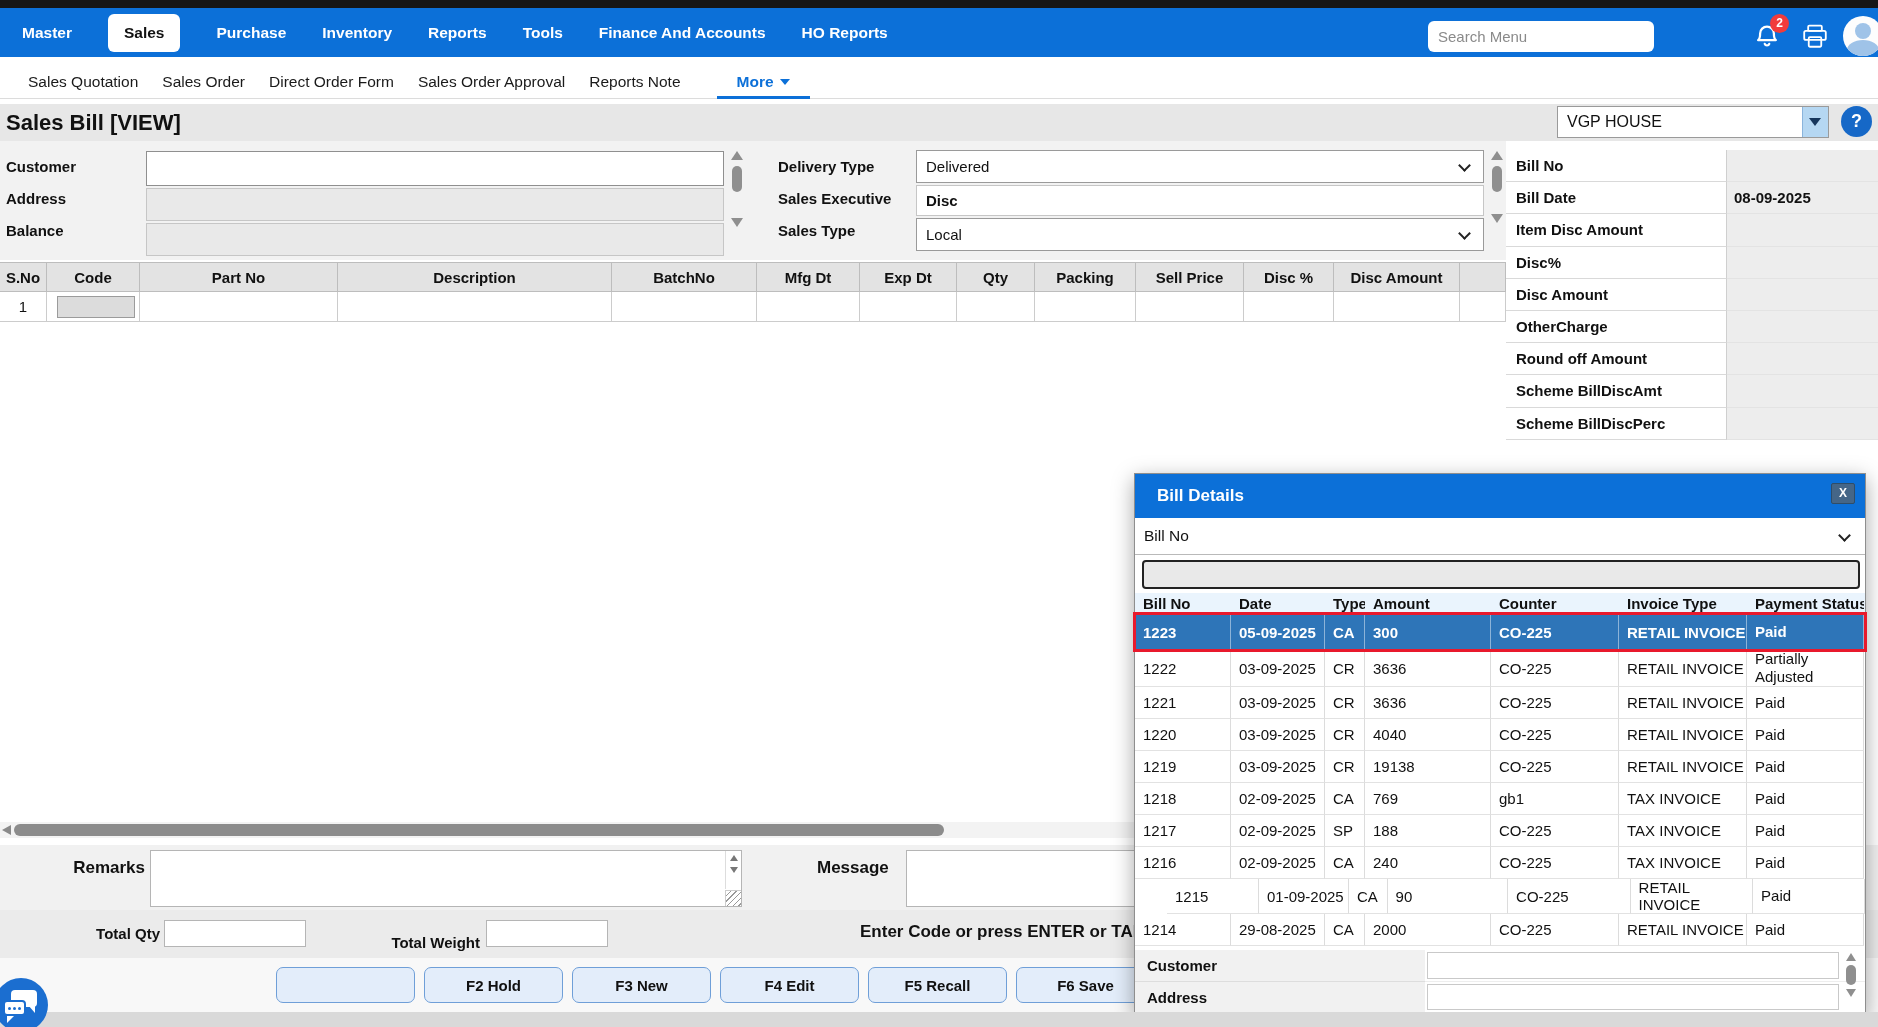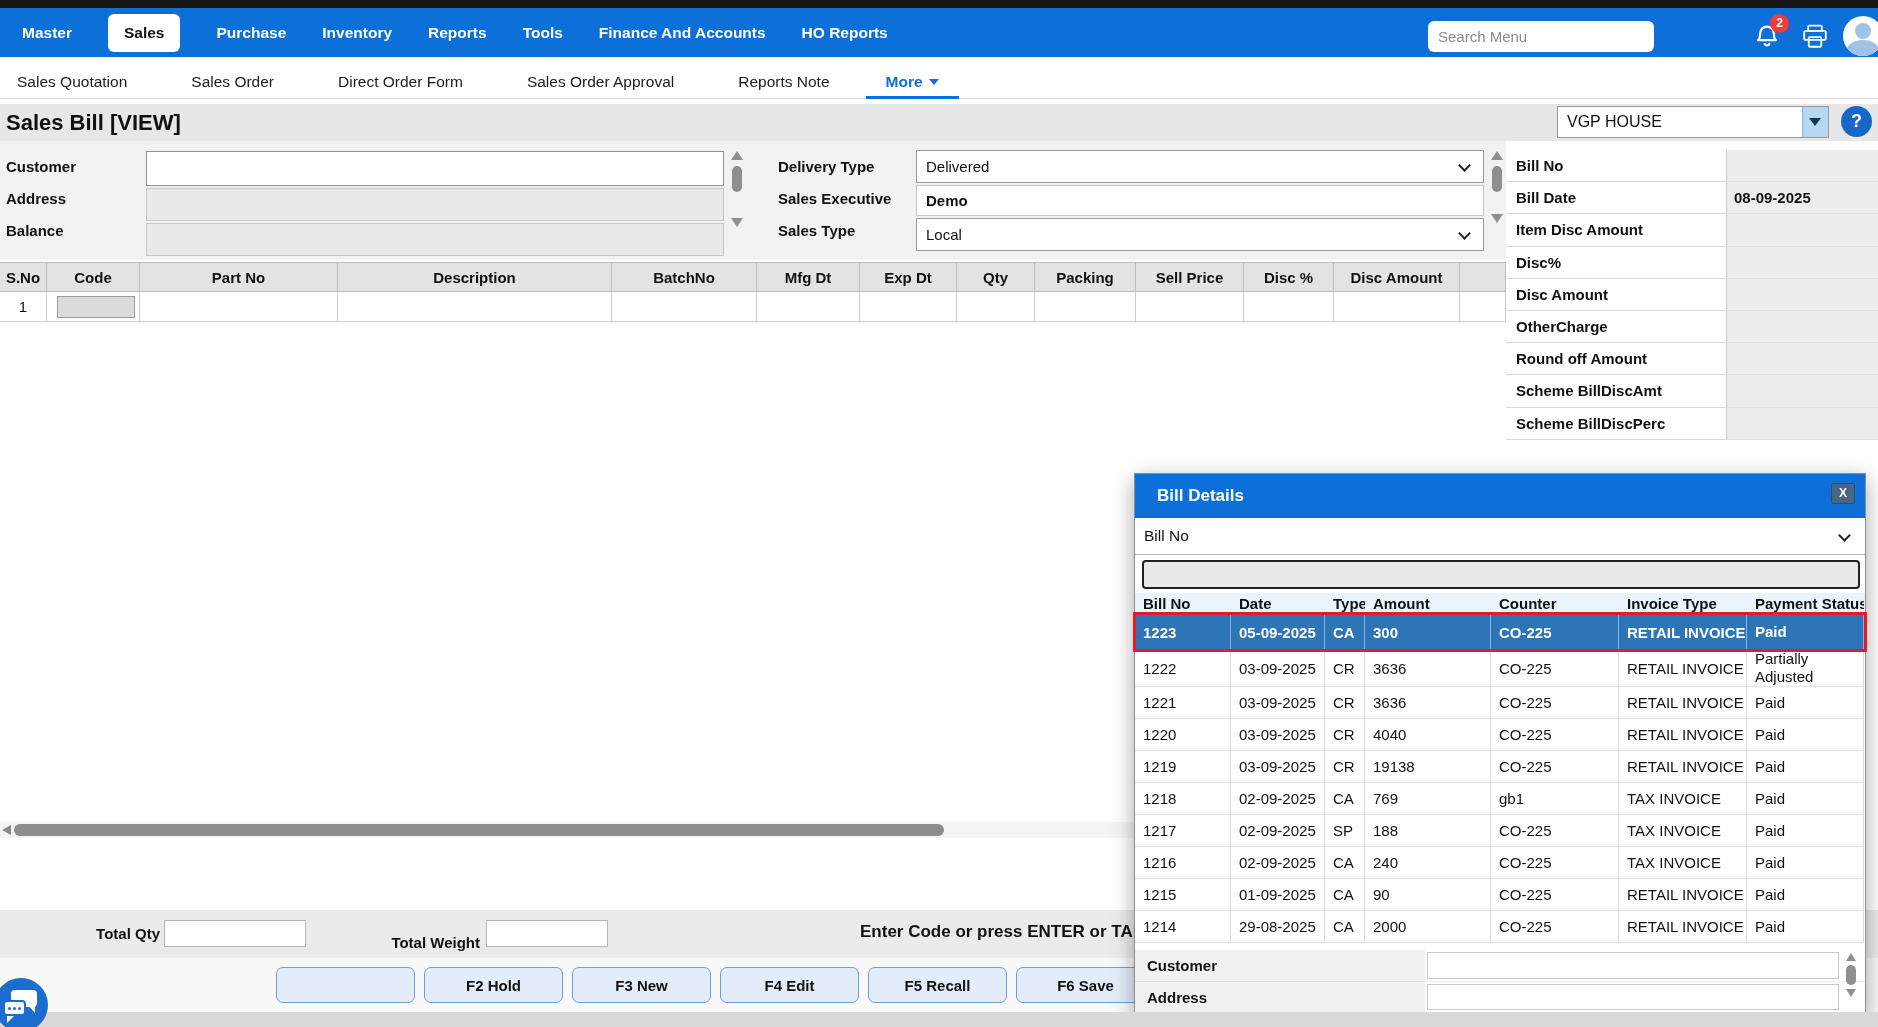--- a/index.html
+++ b/index.html
@@ -24,21 +24,21 @@
   .bell-wrap{position:absolute;left:1752px;top:13px;width:32px;height:32px;}
   .badge{position:absolute;left:18px;top:-7px;min-width:19px;height:19px;border-radius:10px;background:var(--badge-red);
          color:#fff;font-size:12px;font-weight:700;text-align:center;line-height:19px;padding:0 3px;}
   .print-wrap{position:absolute;left:1801px;top:16px;width:28px;height:26px;}
   .avatar{position:absolute;left:1843px;top:8px;width:40px;height:40px;border-radius:50%;background:#fdfdfd;overflow:hidden;}
   .avatar .head{position:absolute;left:12px;top:7px;width:16px;height:16px;border-radius:50%;background:#9fc3e8;}
   .avatar .body{position:absolute;left:4px;top:24px;width:32px;height:20px;border-radius:50%;background:#9fc3e8;}
 
   
   .subnav{left:0;top:66px;width:1878px;height:33px;background:#fff;border-bottom:1px solid #dcdcdc;display:flex;align-items:center;}
-  .subnav-items{display:flex;align-items:center;gap:64px;padding-left:17px;}
+  .subnav-items{display:flex;align-items:center;gap:24px;padding-left:28px;}
   .subnav-item{font-size:15.5px;color:#1a1a1a;white-space:nowrap;cursor:pointer;}
   .subnav-more{position:relative;margin-left:44px;display:flex;align-items:center;height:100%;padding:0 12px;cursor:pointer;}
   .subnav-more .lbl{color:var(--accent-blue);font-size:15.5px;font-weight:700;}
   .more-tri{width:0;height:0;border-left:5px solid transparent;border-right:5px solid transparent;
             border-top:6px solid var(--accent-blue);margin-left:6px;}
   .more-underline{position:absolute;left:-8px;right:-8px;bottom:-1px;height:3px;background:var(--accent-blue);}
 
   
   .titlebar{left:0;top:104px;width:1878px;height:37px;background:#e7e7e7;}
   .page-title{position:absolute;left:6px;top:0;font-size:22px;font-weight:600;line-height:37px;}
@@ -233,21 +233,21 @@
     </div>
 
     <div class="flabel" style="left:778px;top:17px;">Delivery Type</div>
     <div class="flabel" style="left:778px;top:49px;">Sales Executive</div>
     <div class="flabel" style="left:778px;top:81px;">Sales Type</div>
 
     <div class="fselect" style="left:916px;top:9px;width:568px;height:33px;">
       <span class="txt">Delivered</span>
       <span class="chev" style="right:14px;top:10px;"></span>
     </div>
-    <div class="sexec" style="left:916px;top:44px;width:568px;height:31px;">Demo</div>
+    <div class="sexec" style="left:916px;top:44px;width:568px;height:31px;">Disc</div>
     <div class="fselect" style="left:916px;top:77px;width:568px;height:33px;">
       <span class="txt">Local</span>
       <span class="chev" style="right:14px;top:10px;"></span>
     </div>
 
     <div class="vscroll" style="left:1488px;top:10px;height:100px;">
       <div class="tri-up"></div>
       <div class="vthumb"></div>
       <div class="tri-down" style="margin-top:22px;"></div>
     </div>
@@ -327,20 +327,32 @@
         <div class="it-cell" style="width: 126px;"></div>
         <div class="it-cell" style="width: 46px;"></div>
       </div>
   </div>
 
   <div class="abs hscroll">
     <div class="h-left-arrow"></div>
     <div class="h-thumb"></div>
   </div>
 
+  <div class="abs remarks-band">
+    <div class="big-label" style="left:0;top:13px;width:145px;">Remarks</div>
+    <div class="textarea-box">
+      <div class="ta-scroll">
+        <div class="t1"></div>
+        <div class="t2"></div>
+      </div>
+      <div class="ta-resize"></div>
+    </div>
+    <div class="big-label" style="left:817px;top:13px;width:80px;text-align:left;">Message</div>
+    <div class="message-box"></div>
+  </div>
 
   <div class="abs totals-band">
     <div class="flabel" style="left:0;top:15px;width:160px;text-align:right;">Total Qty</div>
     <input class="small-input" style="left: 164px; width: 142px;" value="">
     <div class="flabel" style="left:356px;top:24px;width:124px;text-align:right;">Total Weight</div>
     <input class="small-input" style="left: 486px; width: 122px;" value="">
     <div class="hint">Enter Code or press ENTER or TAB</div>
   </div>
 
   <div class="abs buttons-band">
@@ -453,21 +465,21 @@
         <div class="bd-row">
           <div class="bd-cell" style="width: 96px;">1216</div>
           <div class="bd-cell" style="width: 94px;">02-09-2025</div>
           <div class="bd-cell" style="width: 40px;">CA</div>
           <div class="bd-cell" style="width: 126px;">240</div>
           <div class="bd-cell" style="width: 128px;">CO-225</div>
           <div class="bd-cell" style="width: 128px;">TAX INVOICE</div>
           <div class="bd-cell wrap" style="width: 117px;">Paid</div>
         </div>
         <div class="bd-row">
-          <div class="bd-cell" style="width: 96px;">1215</div>
+          <div class="bd-cell" style="width: 96px; margin-left: 32px;">1215</div>
           <div class="bd-cell" style="width: 94px;">01-09-2025</div>
           <div class="bd-cell" style="width: 40px;">CA</div>
           <div class="bd-cell" style="width: 126px;">90</div>
           <div class="bd-cell" style="width: 128px;">CO-225</div>
           <div class="bd-cell" style="width: 128px;">RETAIL INVOICE</div>
           <div class="bd-cell wrap" style="width: 117px;">Paid</div>
         </div>
         <div class="bd-row">
           <div class="bd-cell" style="width: 96px;">1214</div>
           <div class="bd-cell" style="width: 94px;">29-08-2025</div>

